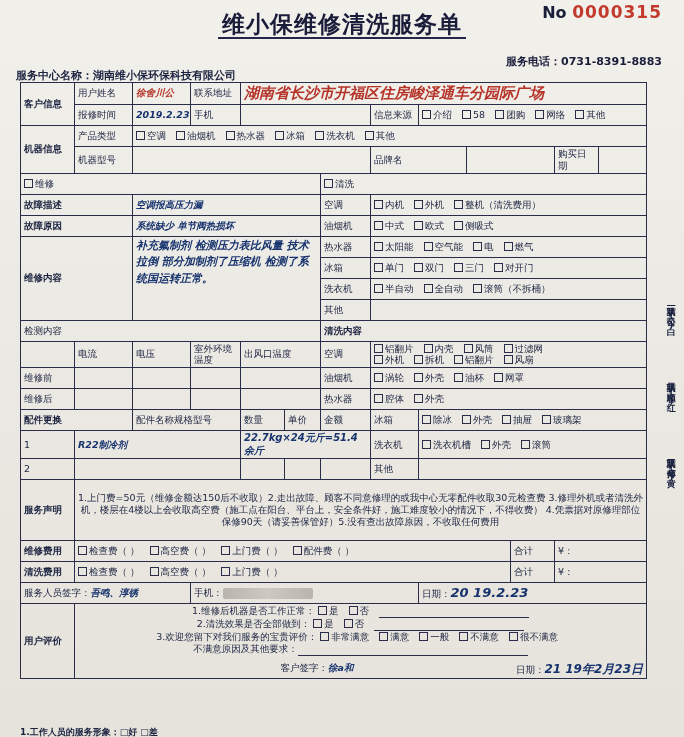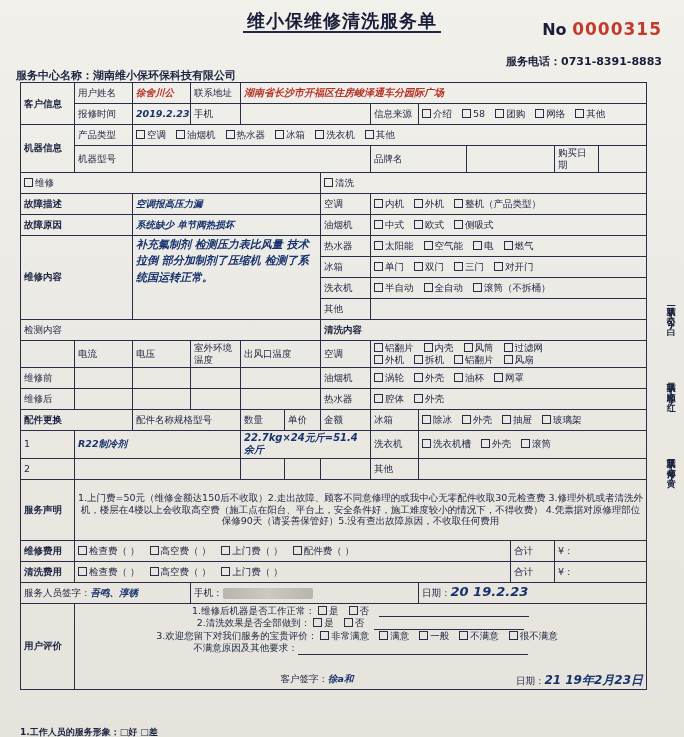--- a/index.html
+++ b/index.html
@@ -8,26 +8,26 @@
     background:#e9e7e2;
     font-family:"DejaVu Sans","Liberation Sans",sans-serif;
     font-size:10px;color:#1b2340;
     overflow:hidden;
   }
   .sheet{
     position:relative;width:684px;height:737px;
     background:linear-gradient(180deg,#f2f0eb 0%,#eceae4 40%,#e6e3dc 100%);
   }
   .title{
-    text-align:center;font-size:18px;font-weight:bold;letter-spacing:1px;
+    text-align:center;font-size:23px;font-weight:bold;letter-spacing:1px;
     padding-top:9px;color:#1a1d3a;
   }
   .title u{text-decoration:none;border-bottom:2px solid #23264a;padding:0 4px;}
   .no-box{
-    position:absolute;right:22px;top:19px;font-size:16px;font-weight:bold;color:#1a1d3a;
+    position:absolute;right:22px;top:2px;font-size:16px;font-weight:bold;color:#1a1d3a;
   }
   .no-num{color:#c23a2b;font-size:17px;letter-spacing:1px;}
   .svc-line{
     position:absolute;right:22px;top:54px;font-size:11px;font-weight:bold;color:#1a1d3a;
   }
   .center-name{
     position:absolute;left:16px;top:68px;font-size:11px;font-weight:bold;
   }
   .hand{
     font-family:"DejaVu Sans","Liberation Sans",sans-serif;
@@ -105,21 +105,21 @@
         <col style="width:44px">
       <col style="width:48px">
     </colgroup>
 
     <tbody>
         <tr>
       <td class="lbl" rowspan="2">客户信息</td>
       <td class="sub">用户姓名</td>
       <td class="hand-cell"><span class="hand red">徐舍川公</span></td>
       <td class="sub">联系地址</td>
-      <td class="hand-cell" colspan="9"><span class="hand red" style="font-size:10px">湖南省长沙市开福区住房峻泽通车分园际广场</span></td>
+      <td class="hand-cell" colspan="9"><span class="hand red" style="font-size:15px">湖南省长沙市开福区住房峻泽通车分园际广场</span></td>
     </tr>
     <tr>
       <td class="sub">报修时间</td>
       <td class="hand-cell"><span class="hand">2019.2.23</span></td>
       <td class="sub">手机</td>
       <td colspan="3"></td>
       <td class="sub">信息来源</td>
       <td colspan="5">
         <span class="opt"><i class="cb"></i><span>介绍</span></span>
         <span class="opt"><i class="cb"></i><span>58</span></span>
@@ -155,21 +155,21 @@
       <td colspan="7" class="sub"><i class="cb"></i><span>清洗</span></td>
     </tr>
 
     <tr>
       <td class="lbl" colspan="2">故障描述</td>
       <td colspan="4" class="hand-cell"><span class="hand">空调报高压力漏</span></td>
       <td class="sub">空调</td>
       <td colspan="6">
         <span class="opt"><i class="cb"></i><span>内机</span></span>
         <span class="opt"><i class="cb"></i><span>外机</span></span>
-        <span class="opt"><i class="cb"></i><span>整机（产品类型）</span></span>
+        <span class="opt"><i class="cb"></i><span>整机（清洗费用）</span></span>
       </td>
     </tr>
     <tr>
       <td class="lbl" colspan="2">故障原因</td>
       <td colspan="4" class="hand-cell"><span class="hand">系统缺少 单节阀热损坏</span></td>
       <td class="sub">油烟机</td>
       <td colspan="6">
         <span class="opt"><i class="cb"></i><span>中式</span></span>
         <span class="opt"><i class="cb"></i><span>欧式</span></span>
         <span class="opt"><i class="cb"></i><span>侧吸式</span></span>
@@ -356,21 +356,21 @@
           <span>3.欢迎您留下对我们服务的宝贵评价：</span>
           <span class="opt"><i class="cb"></i><span>非常满意</span></span>
           <span class="opt"><i class="cb"></i><span>满意</span></span>
           <span class="opt"><i class="cb"></i><span>一般</span></span>
           <span class="opt"><i class="cb"></i><span>不满意</span></span>
           <span class="opt"><i class="cb"></i><span>很不满意</span></span>
         </div>
         <div>
           <span>不满意原因及其他要求：</span><span class="wline" style="min-width:230px">&nbsp;</span>
         </div>
-        <div style="margin-top:18px">
+        <div style="margin-top:6px">
           <span style="margin-left:40px">客户签字：</span><span class="hand">徐a和</span>
           <span style="float:right"><span>日期：</span><span class="hand" style="font-size:12px">21 19年2月23日</span></span>
         </div>
       </td>
     </tr>
   </tbody>
     </table>
 
   <div class="side-tabs">
     <div class="vert">第一联 公司(白)</div>

